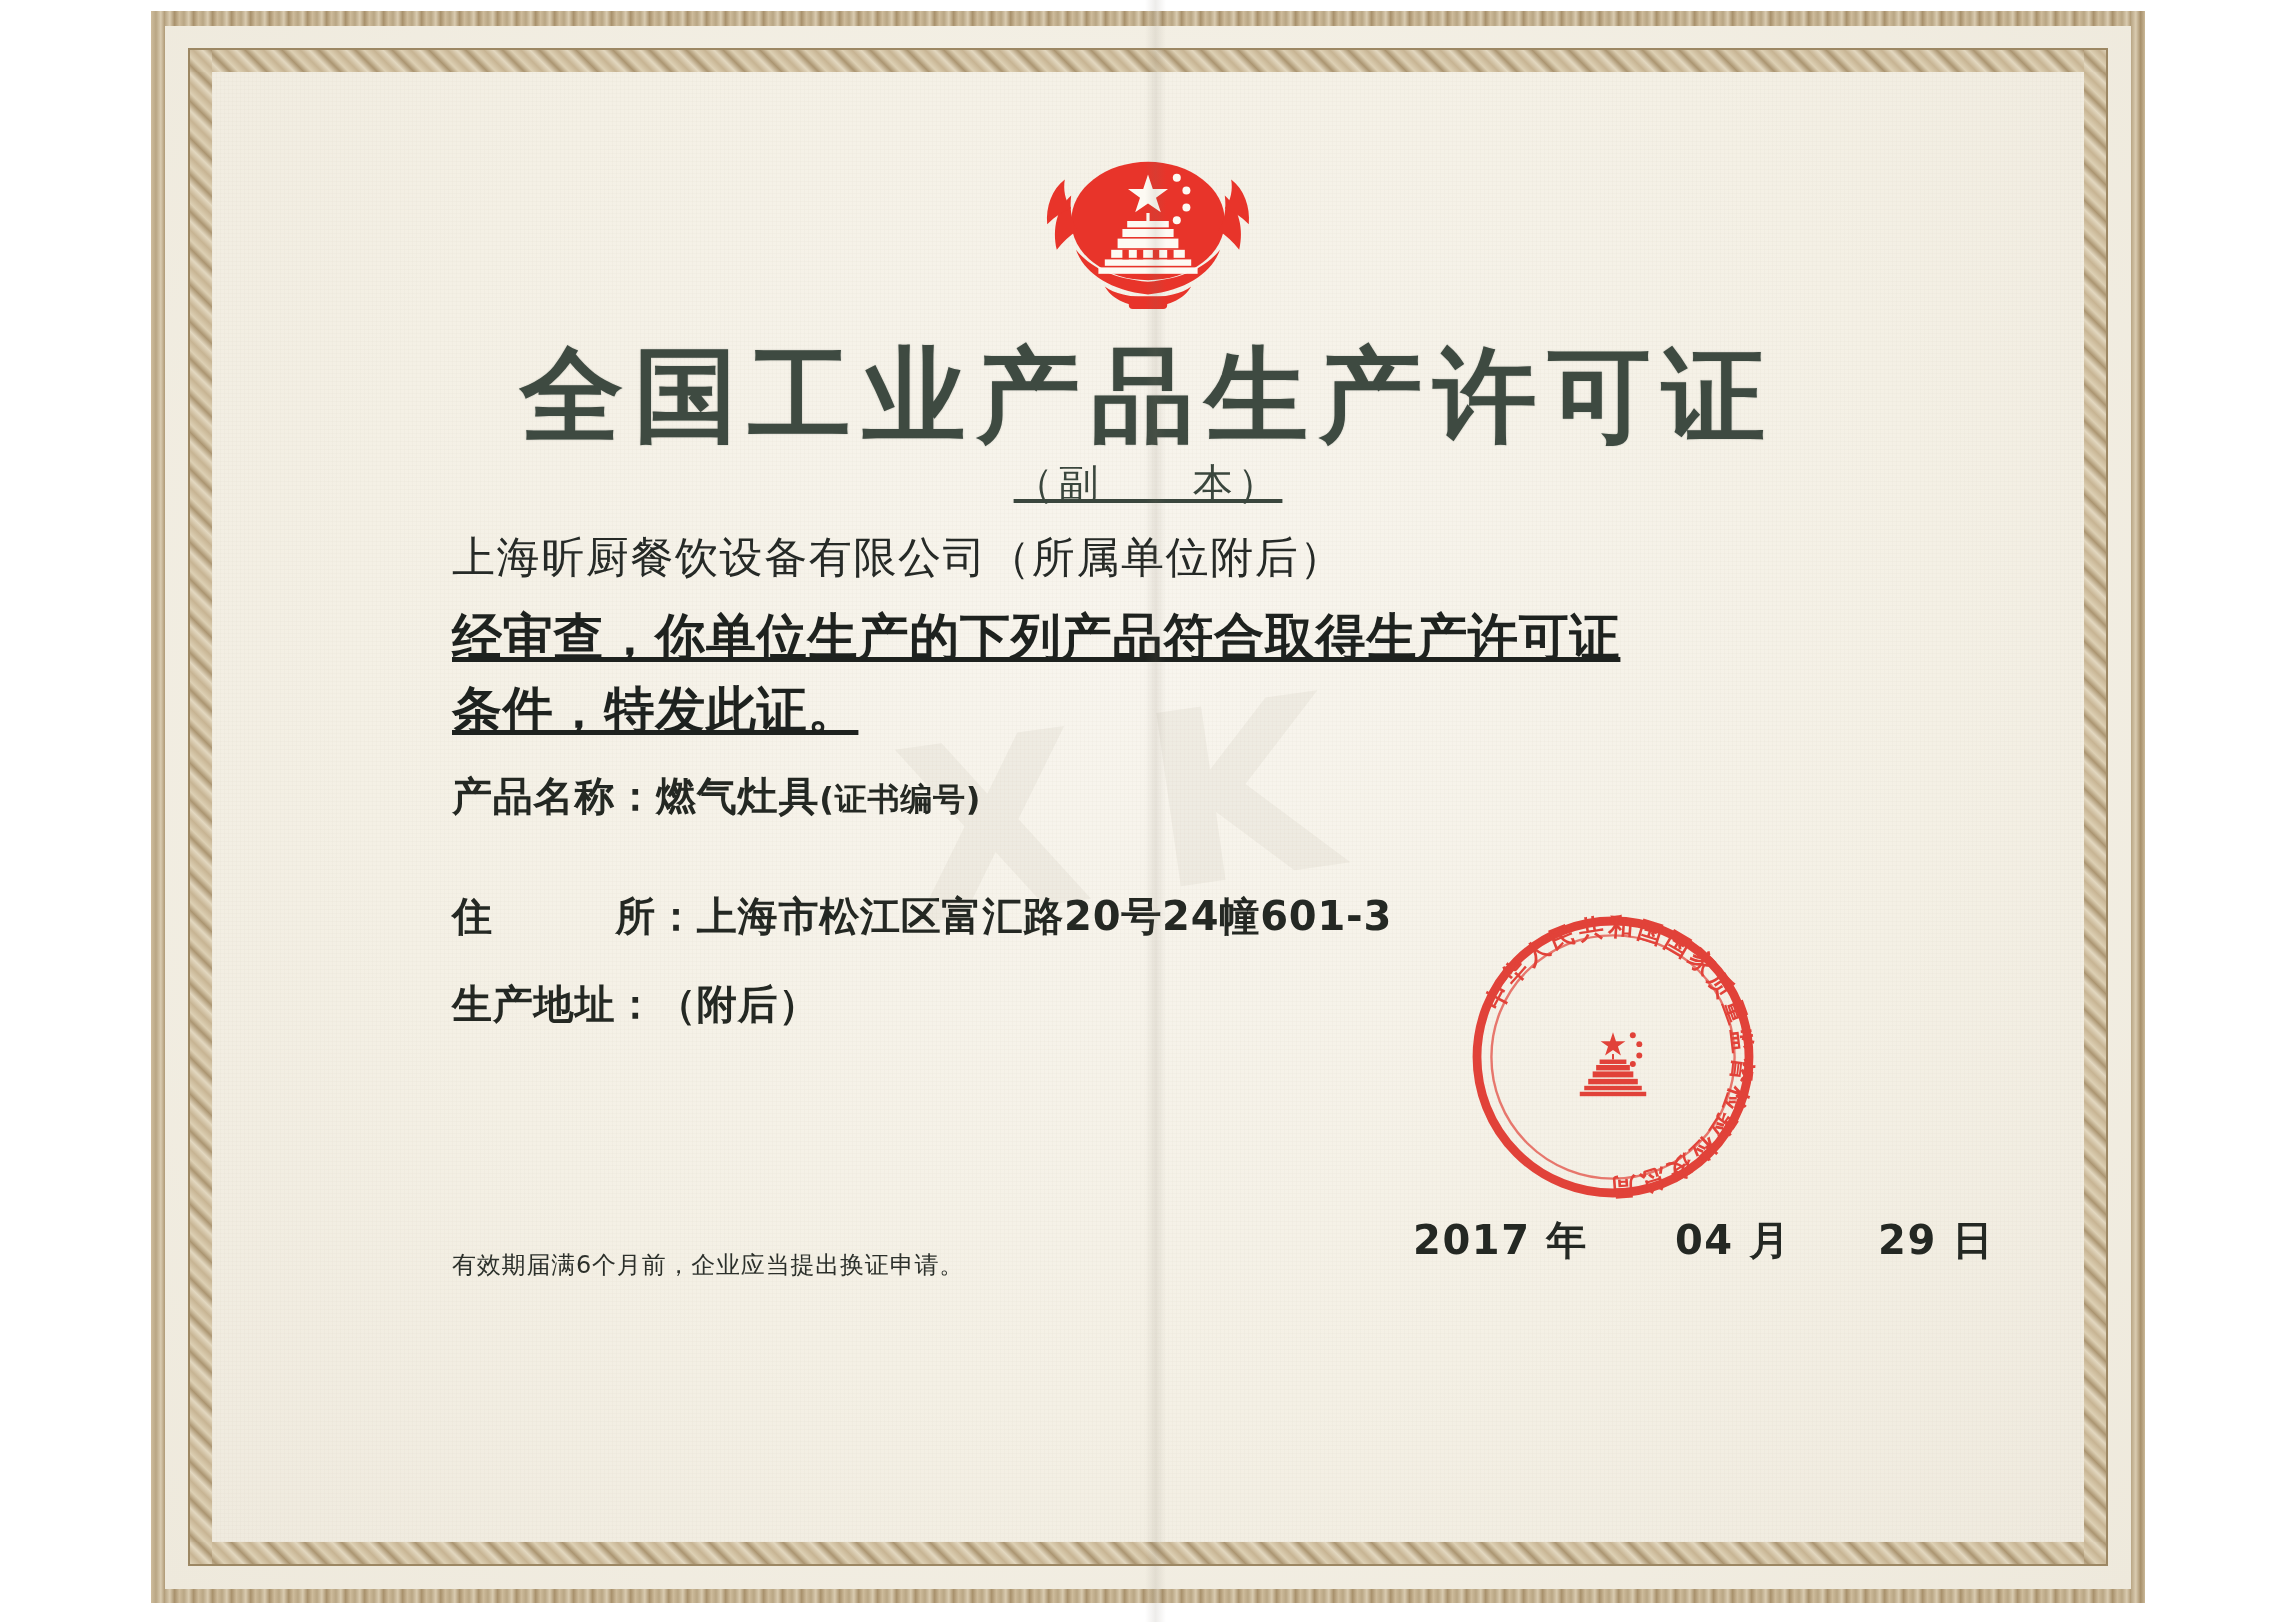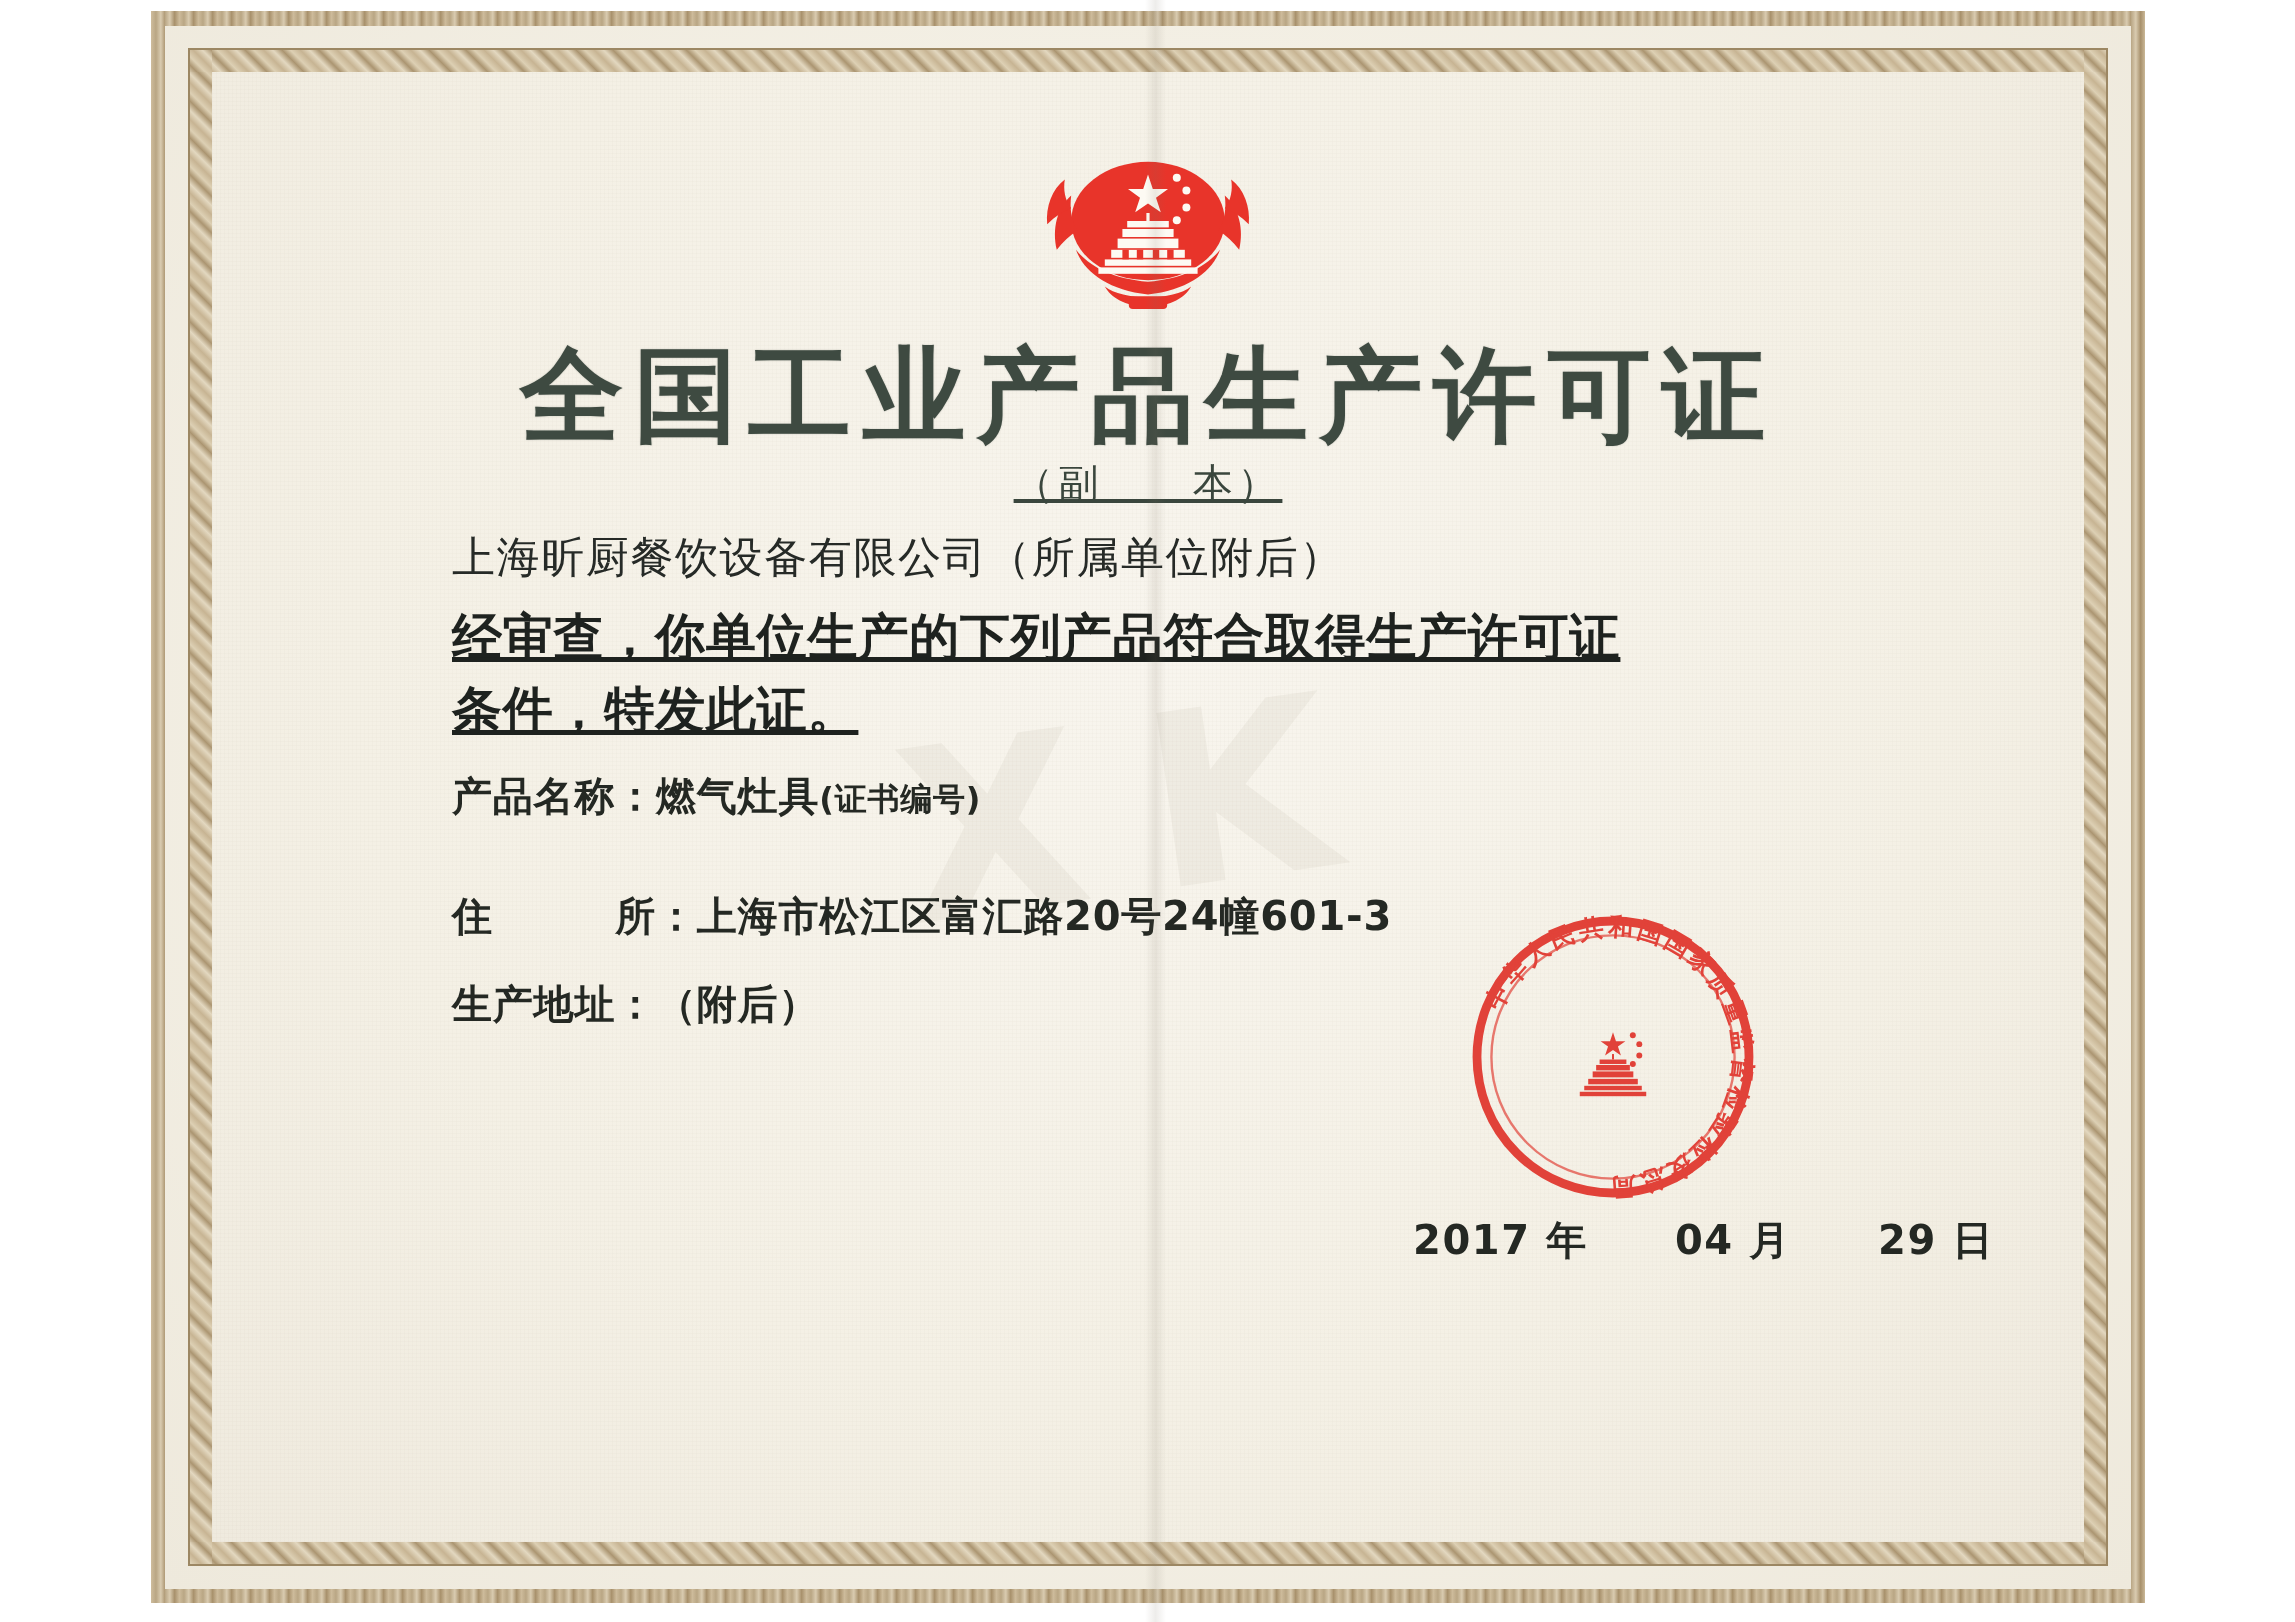--- a/index.html
+++ b/index.html
@@ -311,20 +311,21 @@
         <span>2017</span>
         <span>年</span>
         <span class="sp"></span>
         <span>04</span>
         <span>月</span>
         <span class="sp"></span>
         <span>29</span>
         <span>日</span>
       </div>
 
+      <div class="footnote">有效期届满6个月前，企业应当提出换证申请。</div>
 
       <div class="seal">
         <svg viewBox="0 0 380 380" width="304" height="304" aria-hidden="true">
           <defs>
             <path id="sealArc" d="M 190,190 m -152,0 a 152,152 0 1,1 304,0 a 152,152 0 1,1 -304,0"></path>
           </defs>
           <circle cx="190" cy="190" r="170" fill="none" stroke="#e0342b" stroke-width="11"></circle>
           <circle cx="190" cy="190" r="152" fill="none" stroke="#e0342b" stroke-width="3" opacity="0.7"></circle>
           <text font-family="'DejaVu Sans','Liberation Sans',sans-serif" font-size="31" font-weight="bold" fill="#e0342b" letter-spacing="4">
             <textPath href="#sealArc" startOffset="6%">中华人民共和国国家质量监督检验检疫总局</textPath>

